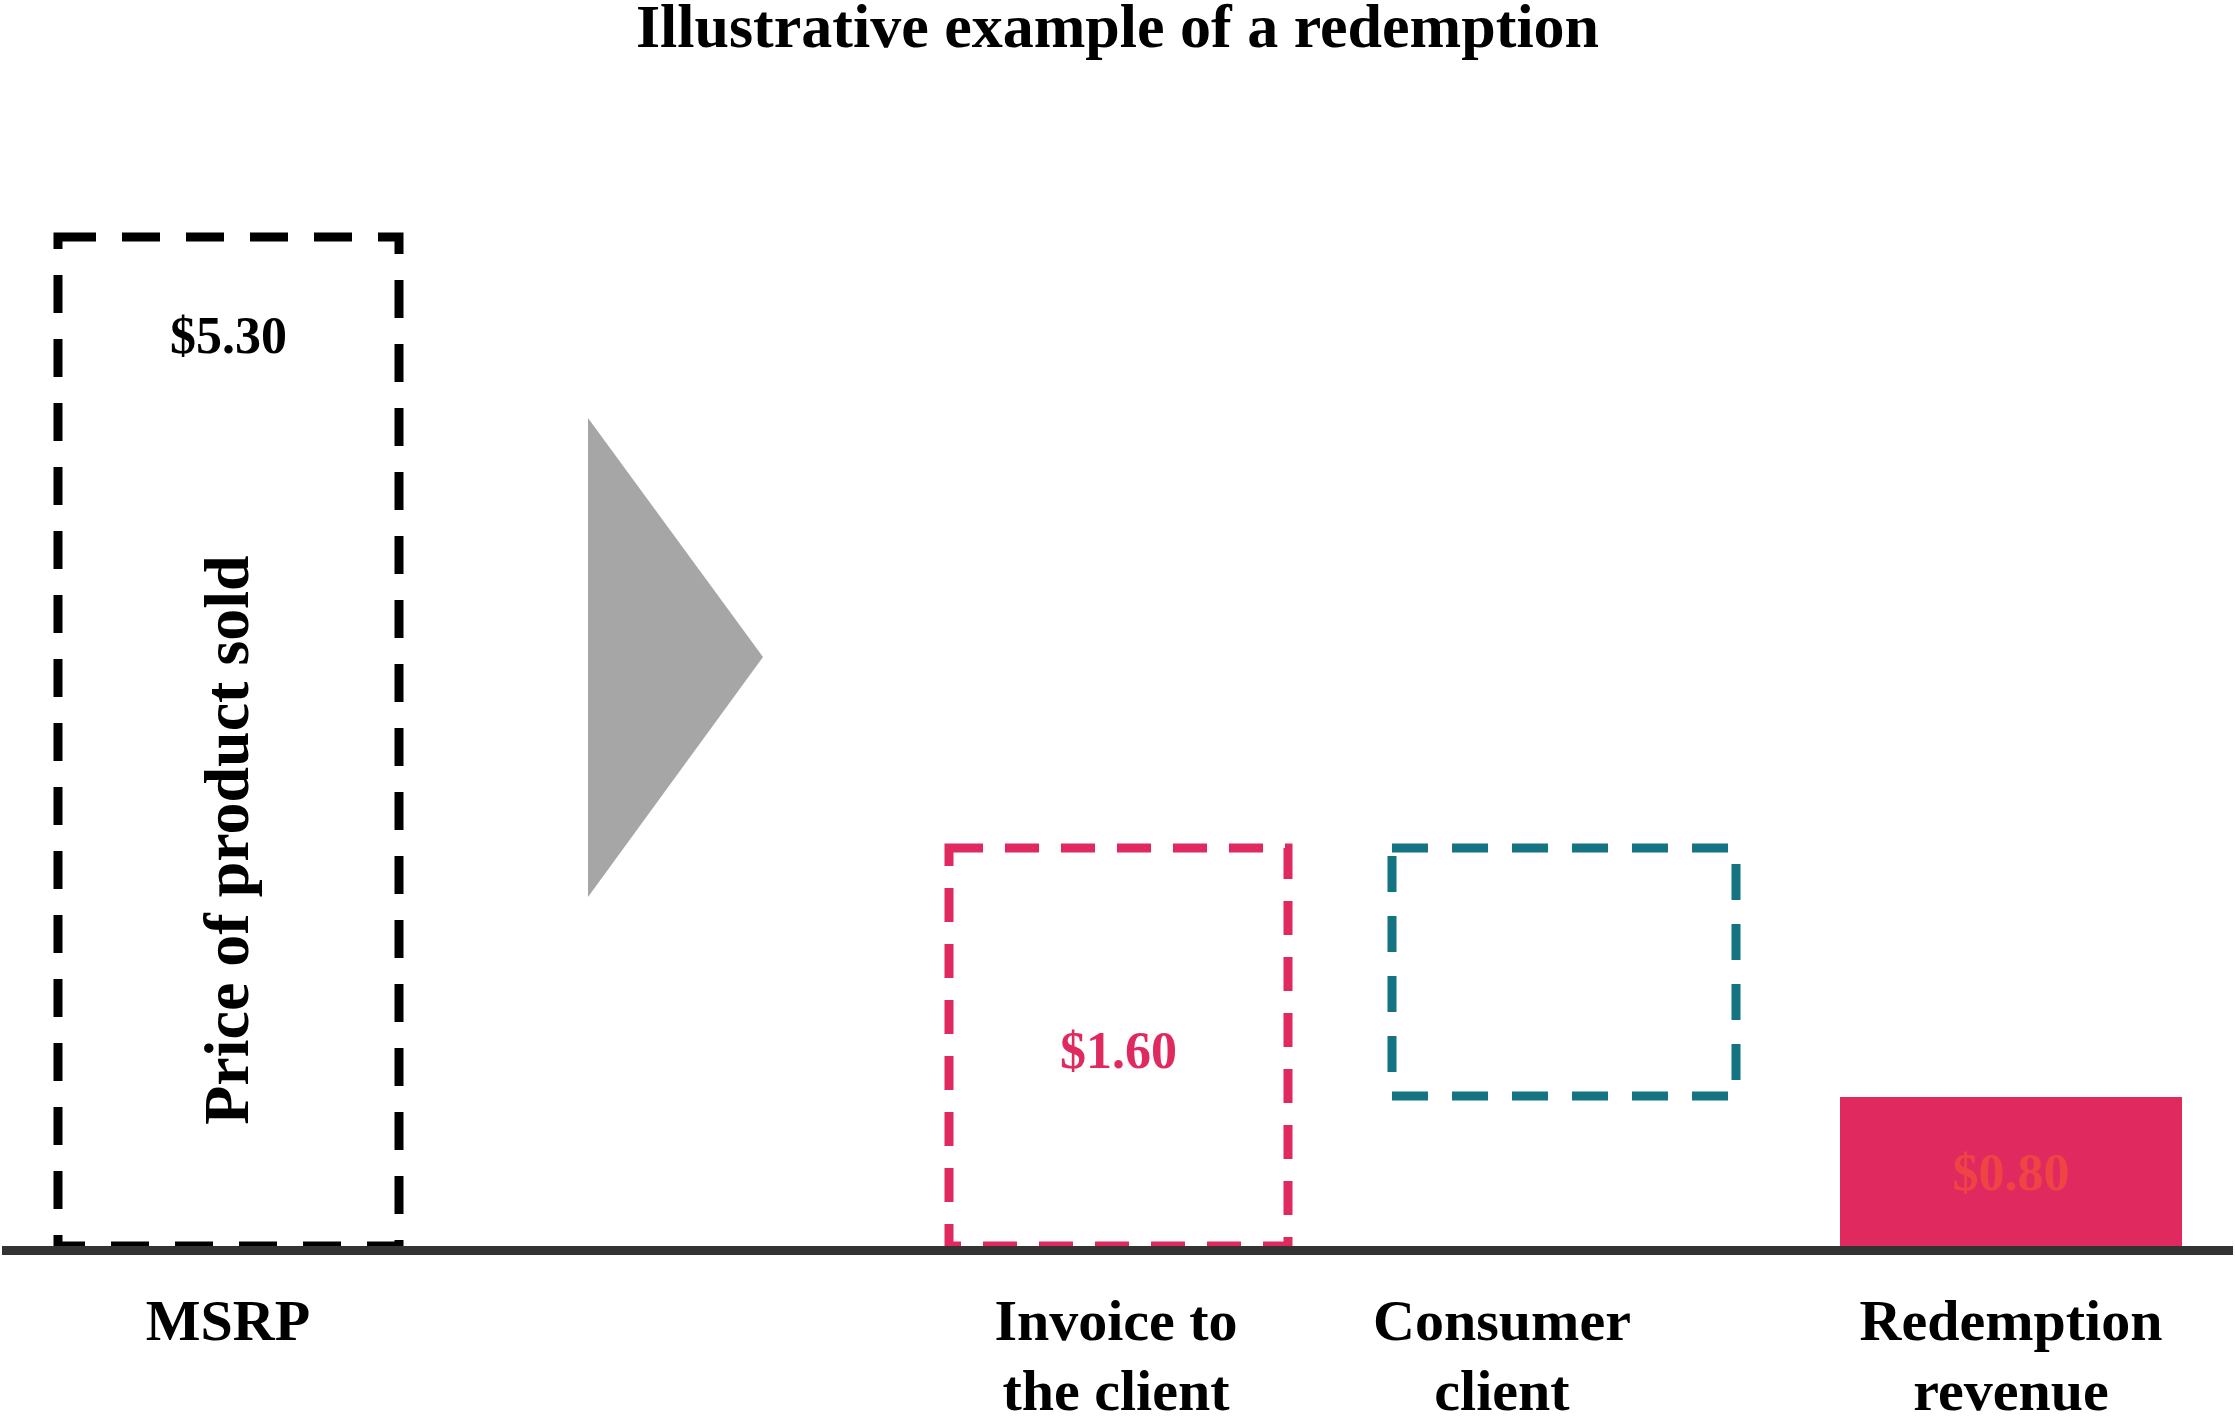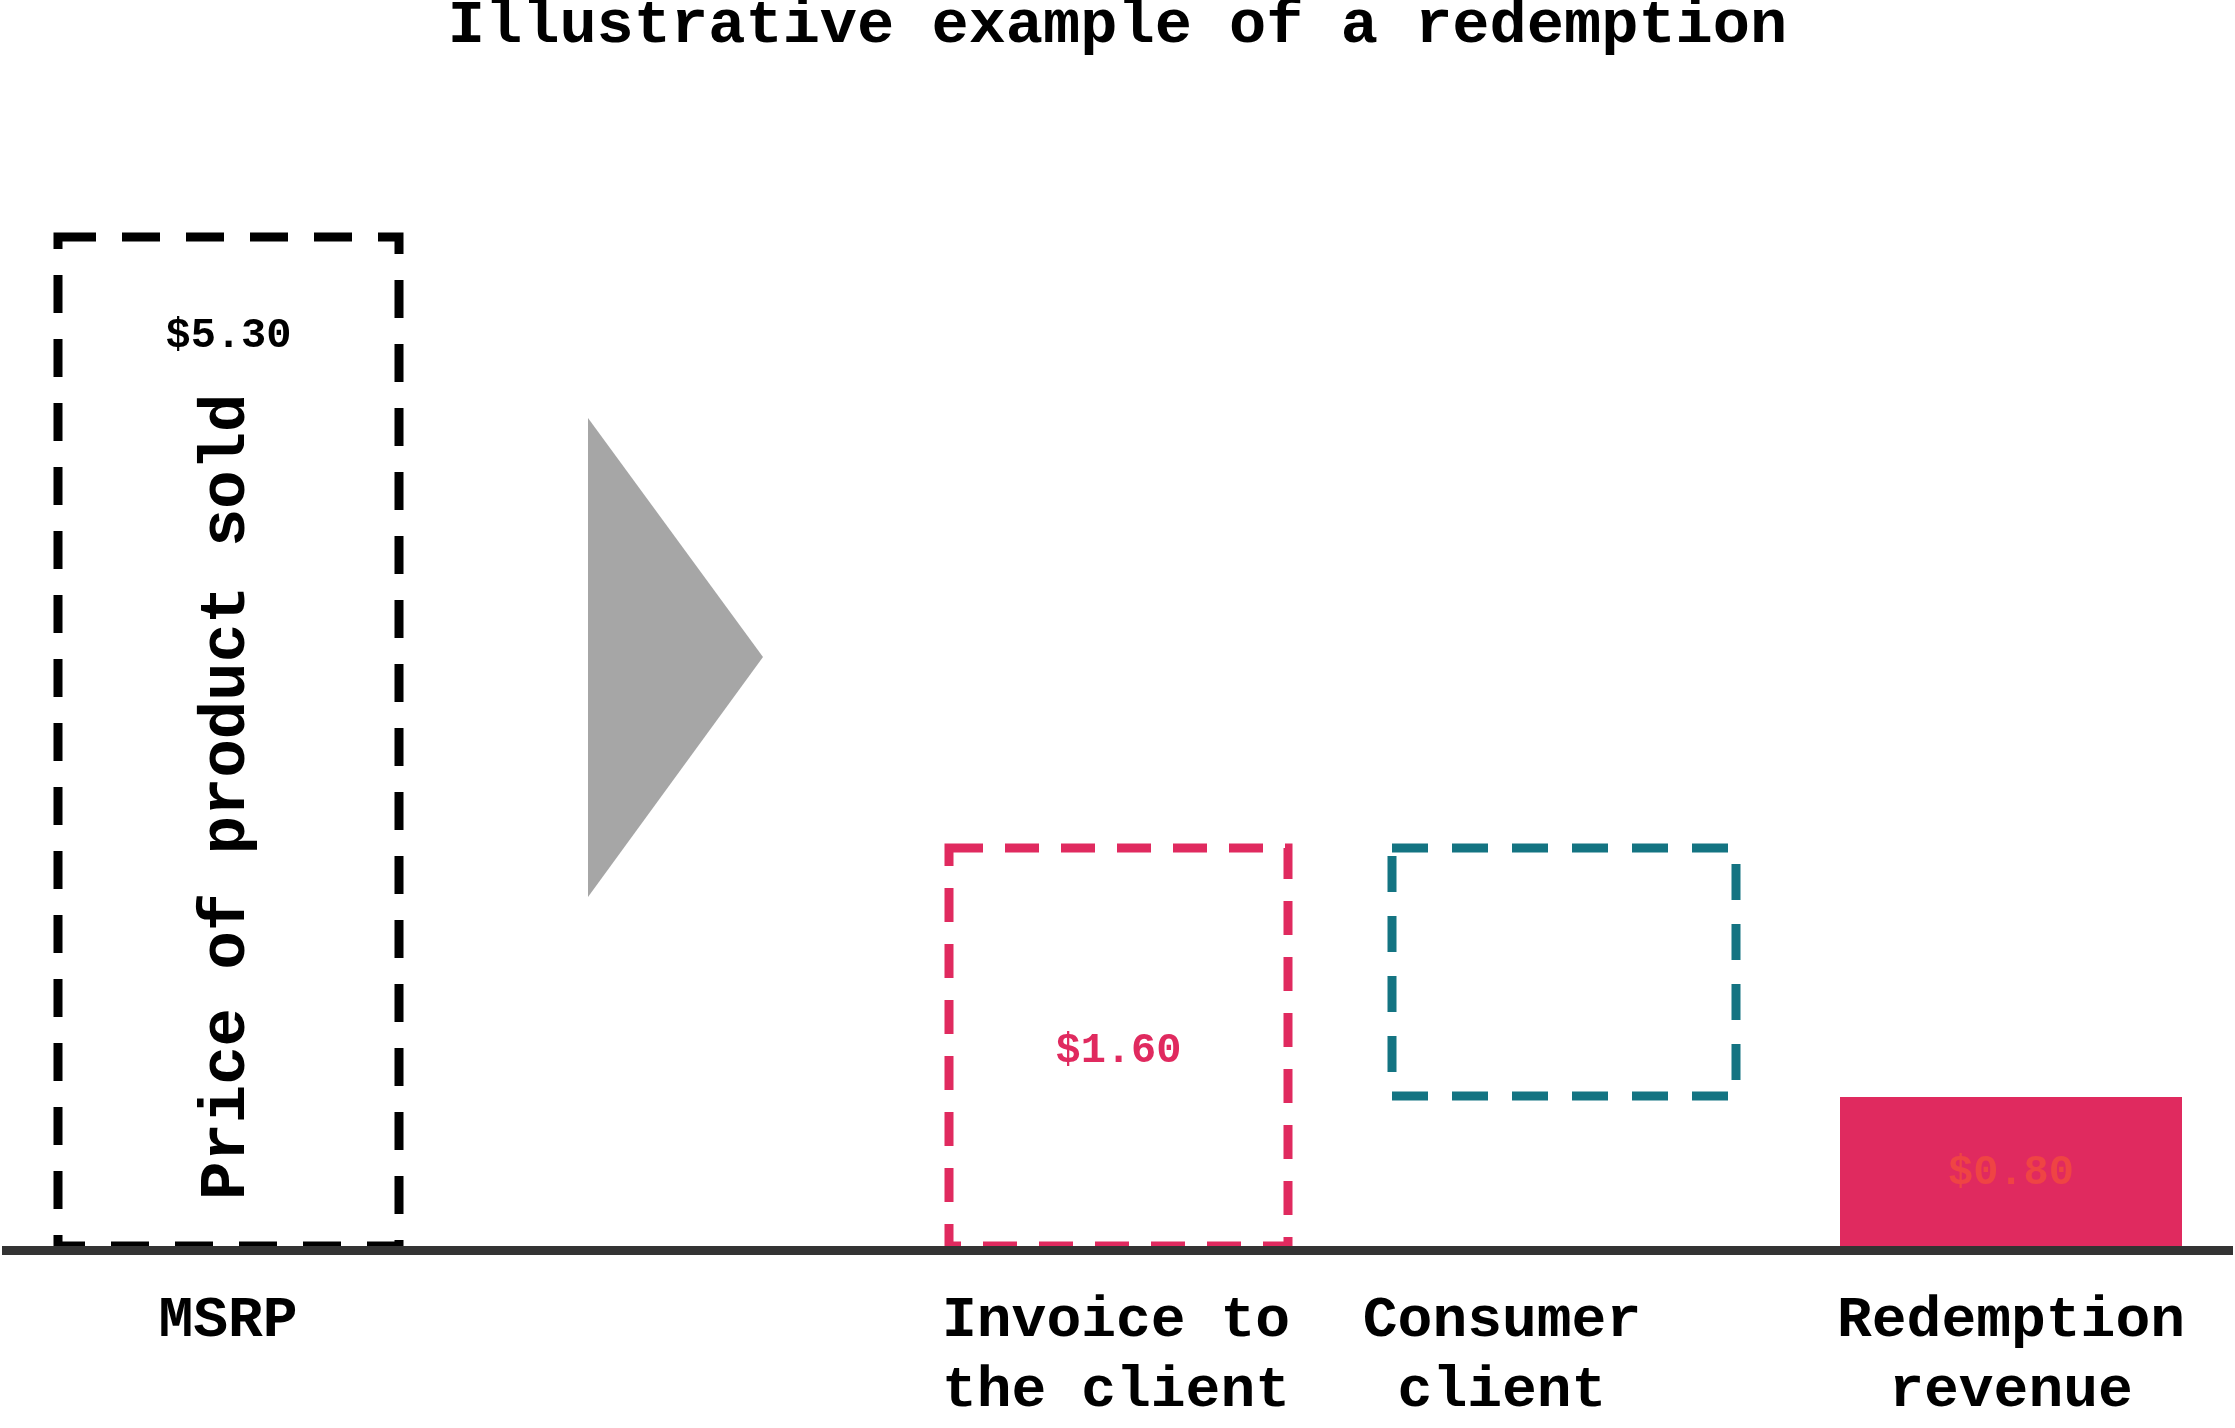--- a/index.html
+++ b/index.html
@@ -1,26 +1,26 @@
 <!DOCTYPE html>
 <html style="--pink: #e02a5f; --teal: #147482; --gray: #a6a6a6; --axis: #333333; --black: #000000;"><head>
 <meta charset="utf-8">
 <style>
   html,body{margin:0;padding:0;background:#ffffff;}
   .stage{
     position:relative;width:2235px;height:1428px;background:#ffffff;
-    font-family:Liberation Mono, monospace;overflow:hidden;
+    font-family:Liberation Serif, serif;overflow:hidden;
   }
   .title{
     position:absolute;left:0;top:-8px;width:2235px;text-align:center;
     font-size:62px;font-weight:bold;color:#000;line-height:68px;letter-spacing:0;
   }
   .layer{position:absolute;left:0;top:0;}
   .money{
-    position:absolute;font-size:42px;font-weight:bold;text-align:center;line-height:66px;
+    position:absolute;font-size:52px;font-weight:bold;text-align:center;line-height:66px;
   }
   .money.msrp{left:58px;width:341px;top:303px;color:#000;}
   .money.invoice{left:949px;width:339px;top:1018px;color:var(--pink);}
   .money.consumer{left:1392px;width:344px;top:940px;color:var(--teal);}
   .money.redemption{left:1840px;width:342px;top:1140px;color:#ef4444;}
   .vlabel{
     position:absolute;left:-133px;top:800px;width:720px;height:80px;line-height:80px;
     text-align:center;font-size:64px;font-weight:bold;color:#000;
     transform:rotate(-90deg);transform-origin:center center;white-space:nowrap;
   }

